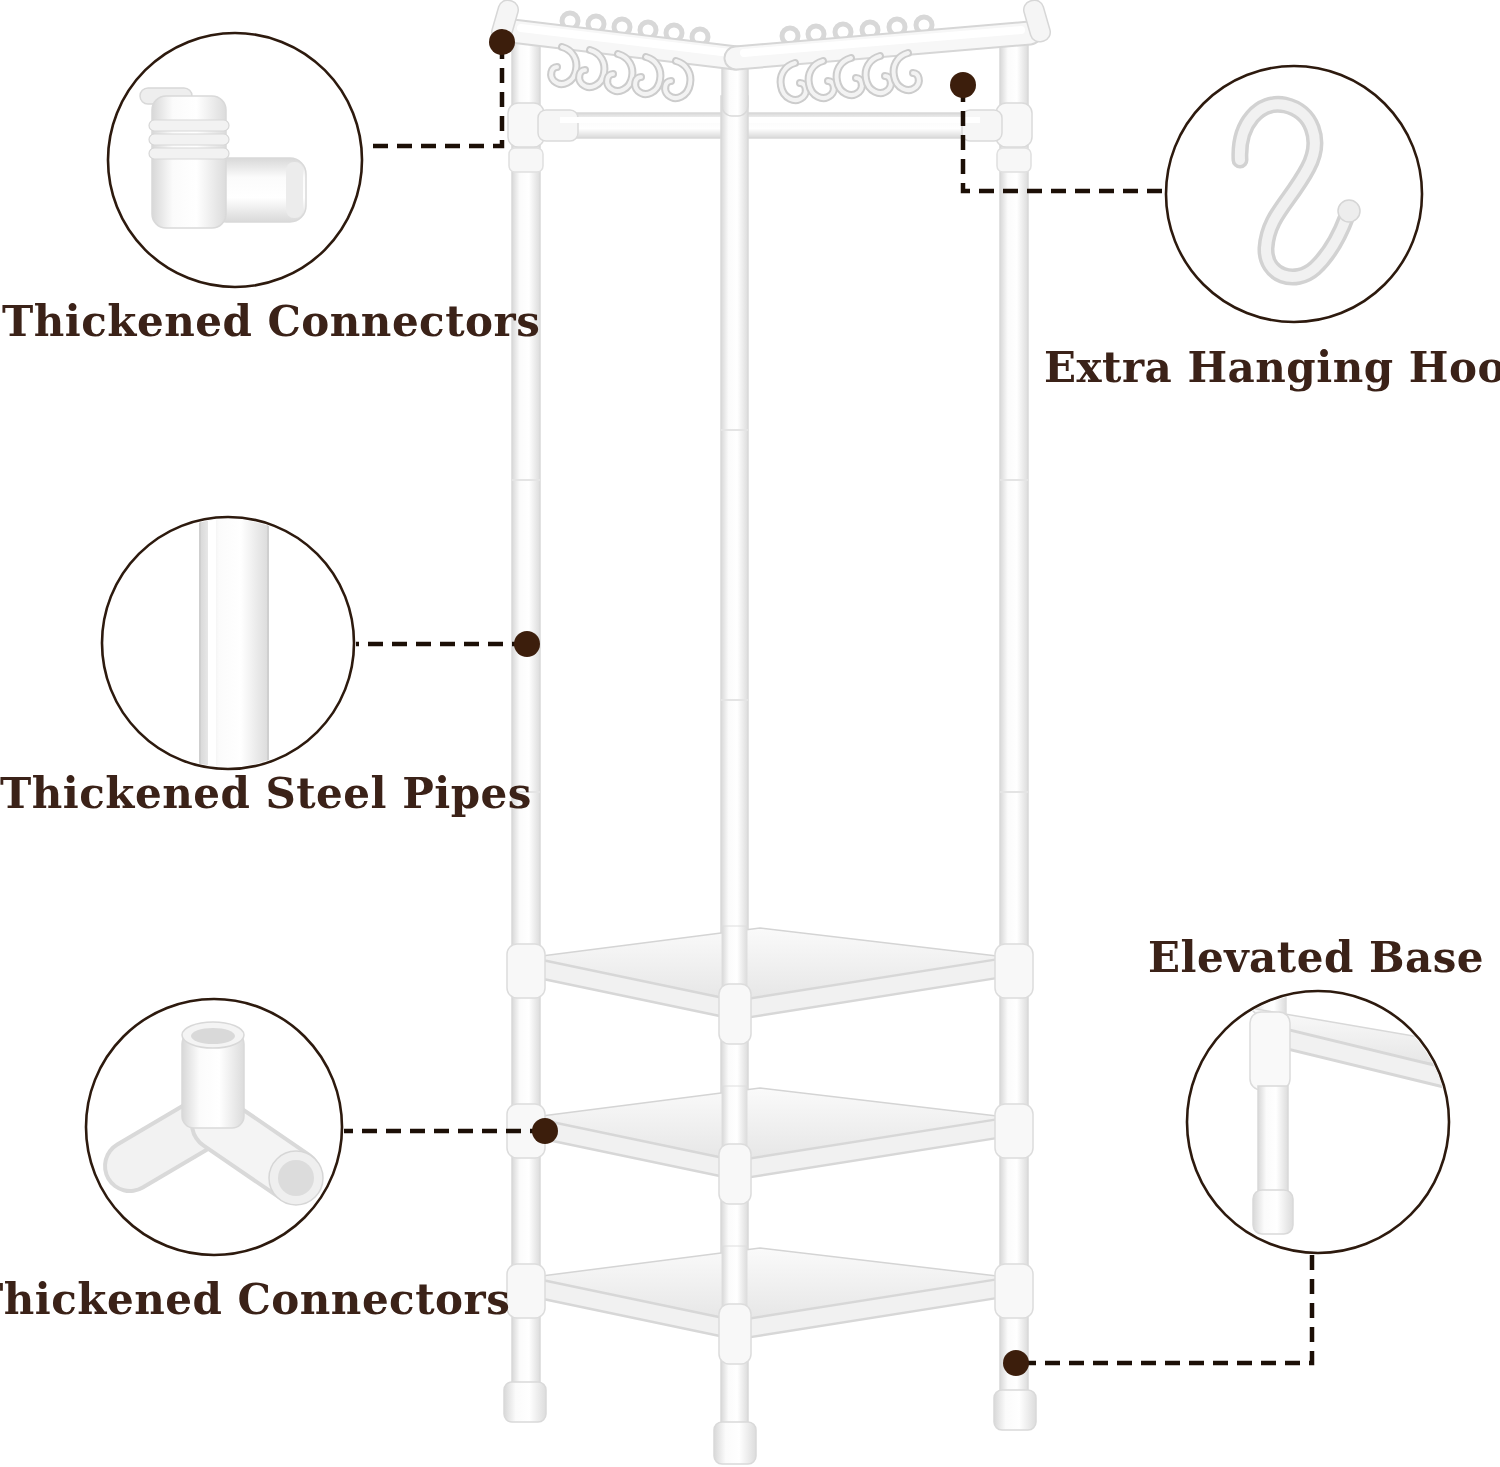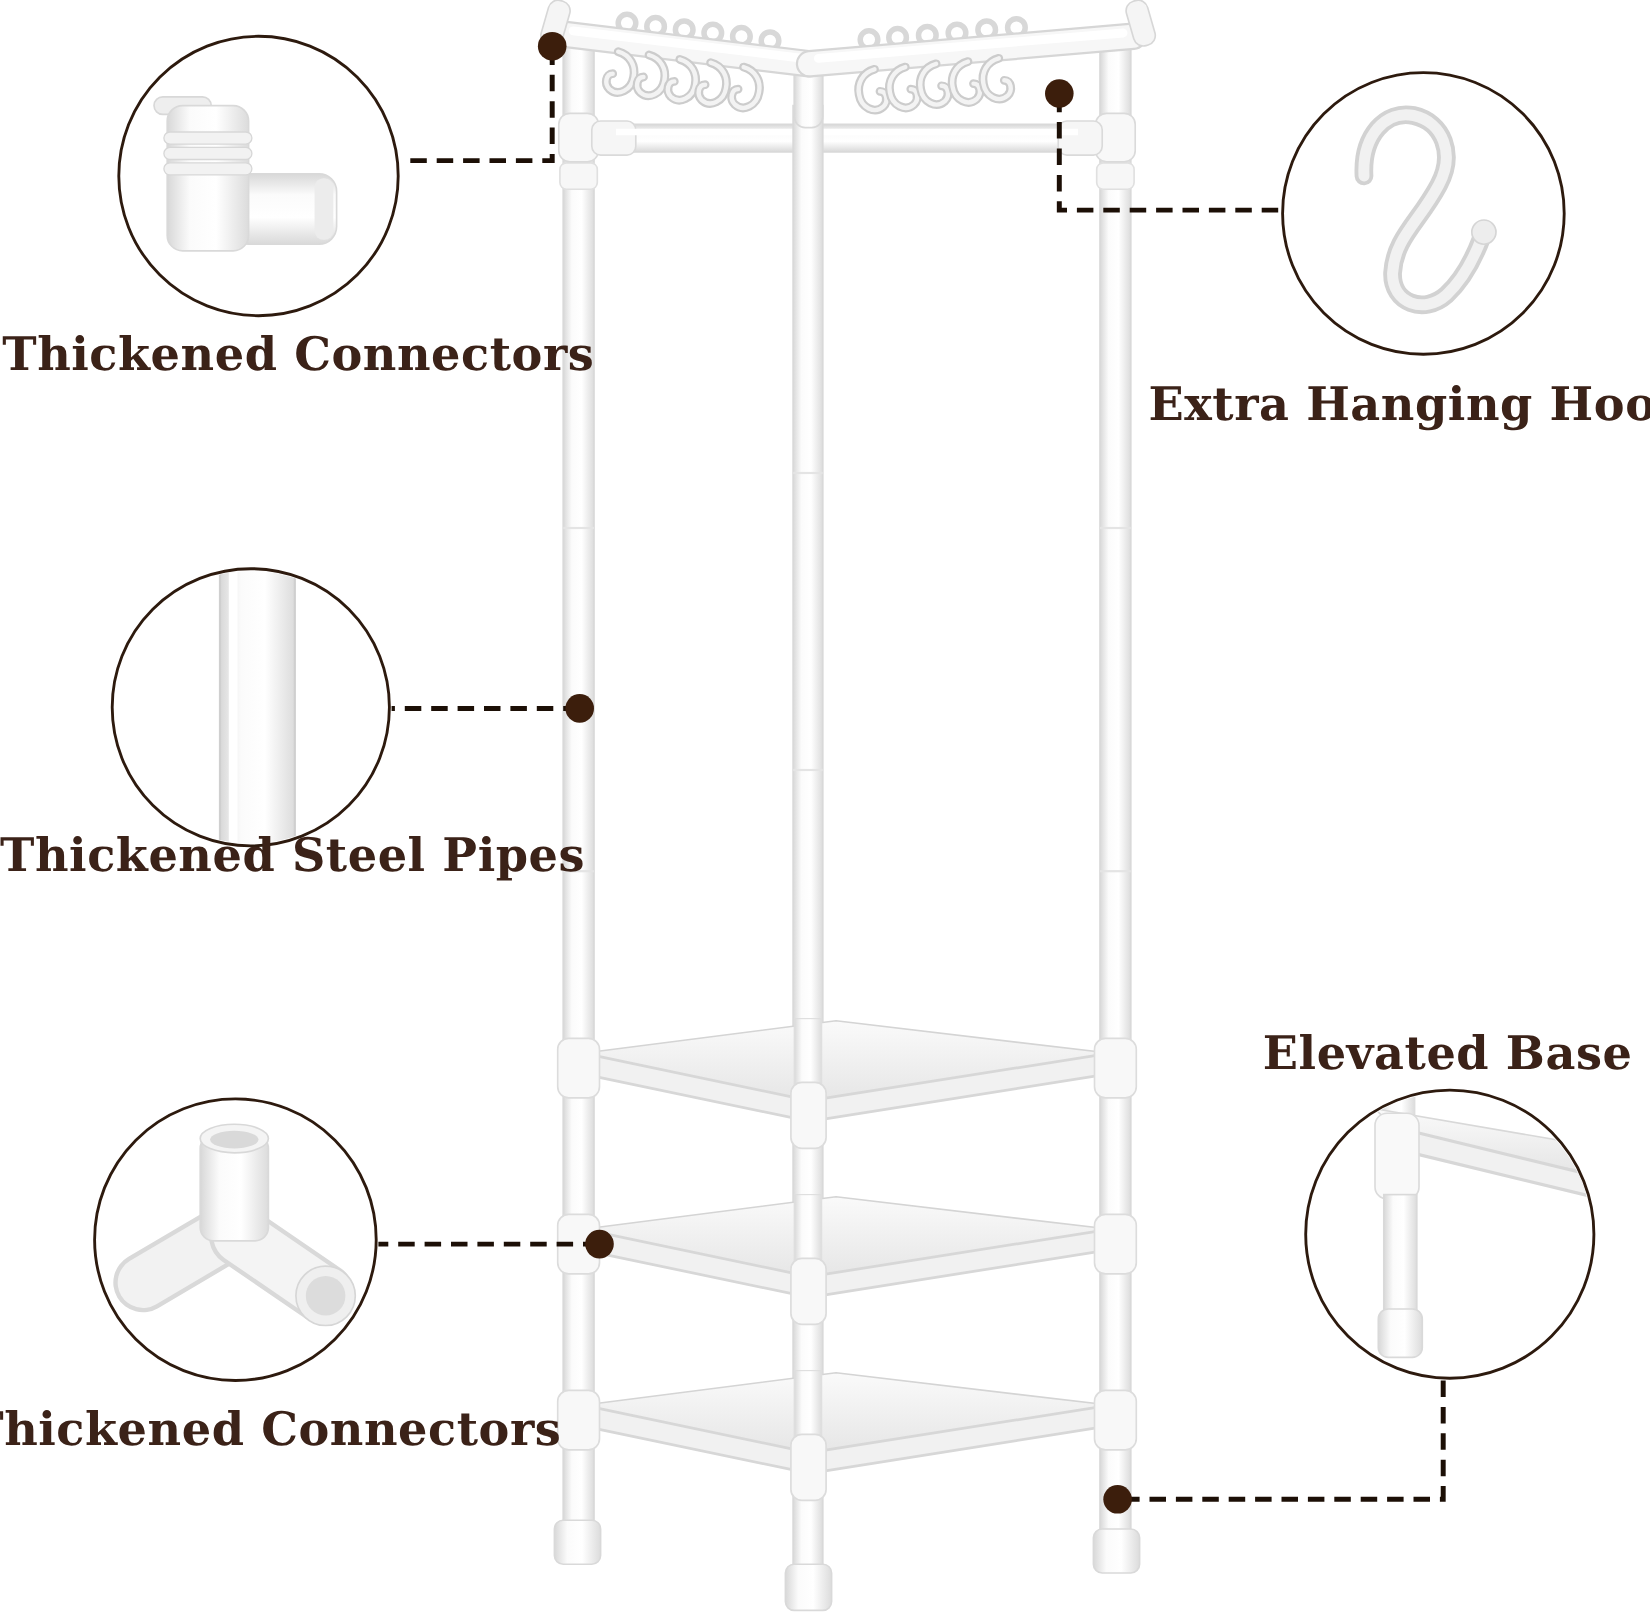--- a/index.html
+++ b/index.html
@@ -259,19 +259,19 @@
     <circle cx="527" cy="644" r="13"></circle>
     <circle cx="545" cy="1131" r="13"></circle>
     <circle cx="1016" cy="1363" r="13"></circle>
   </g>
 </svg>
 
 <div class="callout-label" style="left:2px;top:300px;">Thickened Connectors</div>
 
 <div class="callout-label" style="left:1044px;top:346px;">Extra Hanging Hooks</div>
 
-<div class="callout-label" style="left:0px;top:756px;">Thickened Steel Pipes</div>
+<div class="callout-label" style="left:0px;top:772px;">Thickened Steel Pipes</div>
 
 <div class="callout-label" style="left:-28px;top:1278px;">Thickened Connectors</div>
 
 <div class="callout-label" style="left:1066px;top:936px;">Elevated Base</div>
 
 </div>
 
 </body></html>

